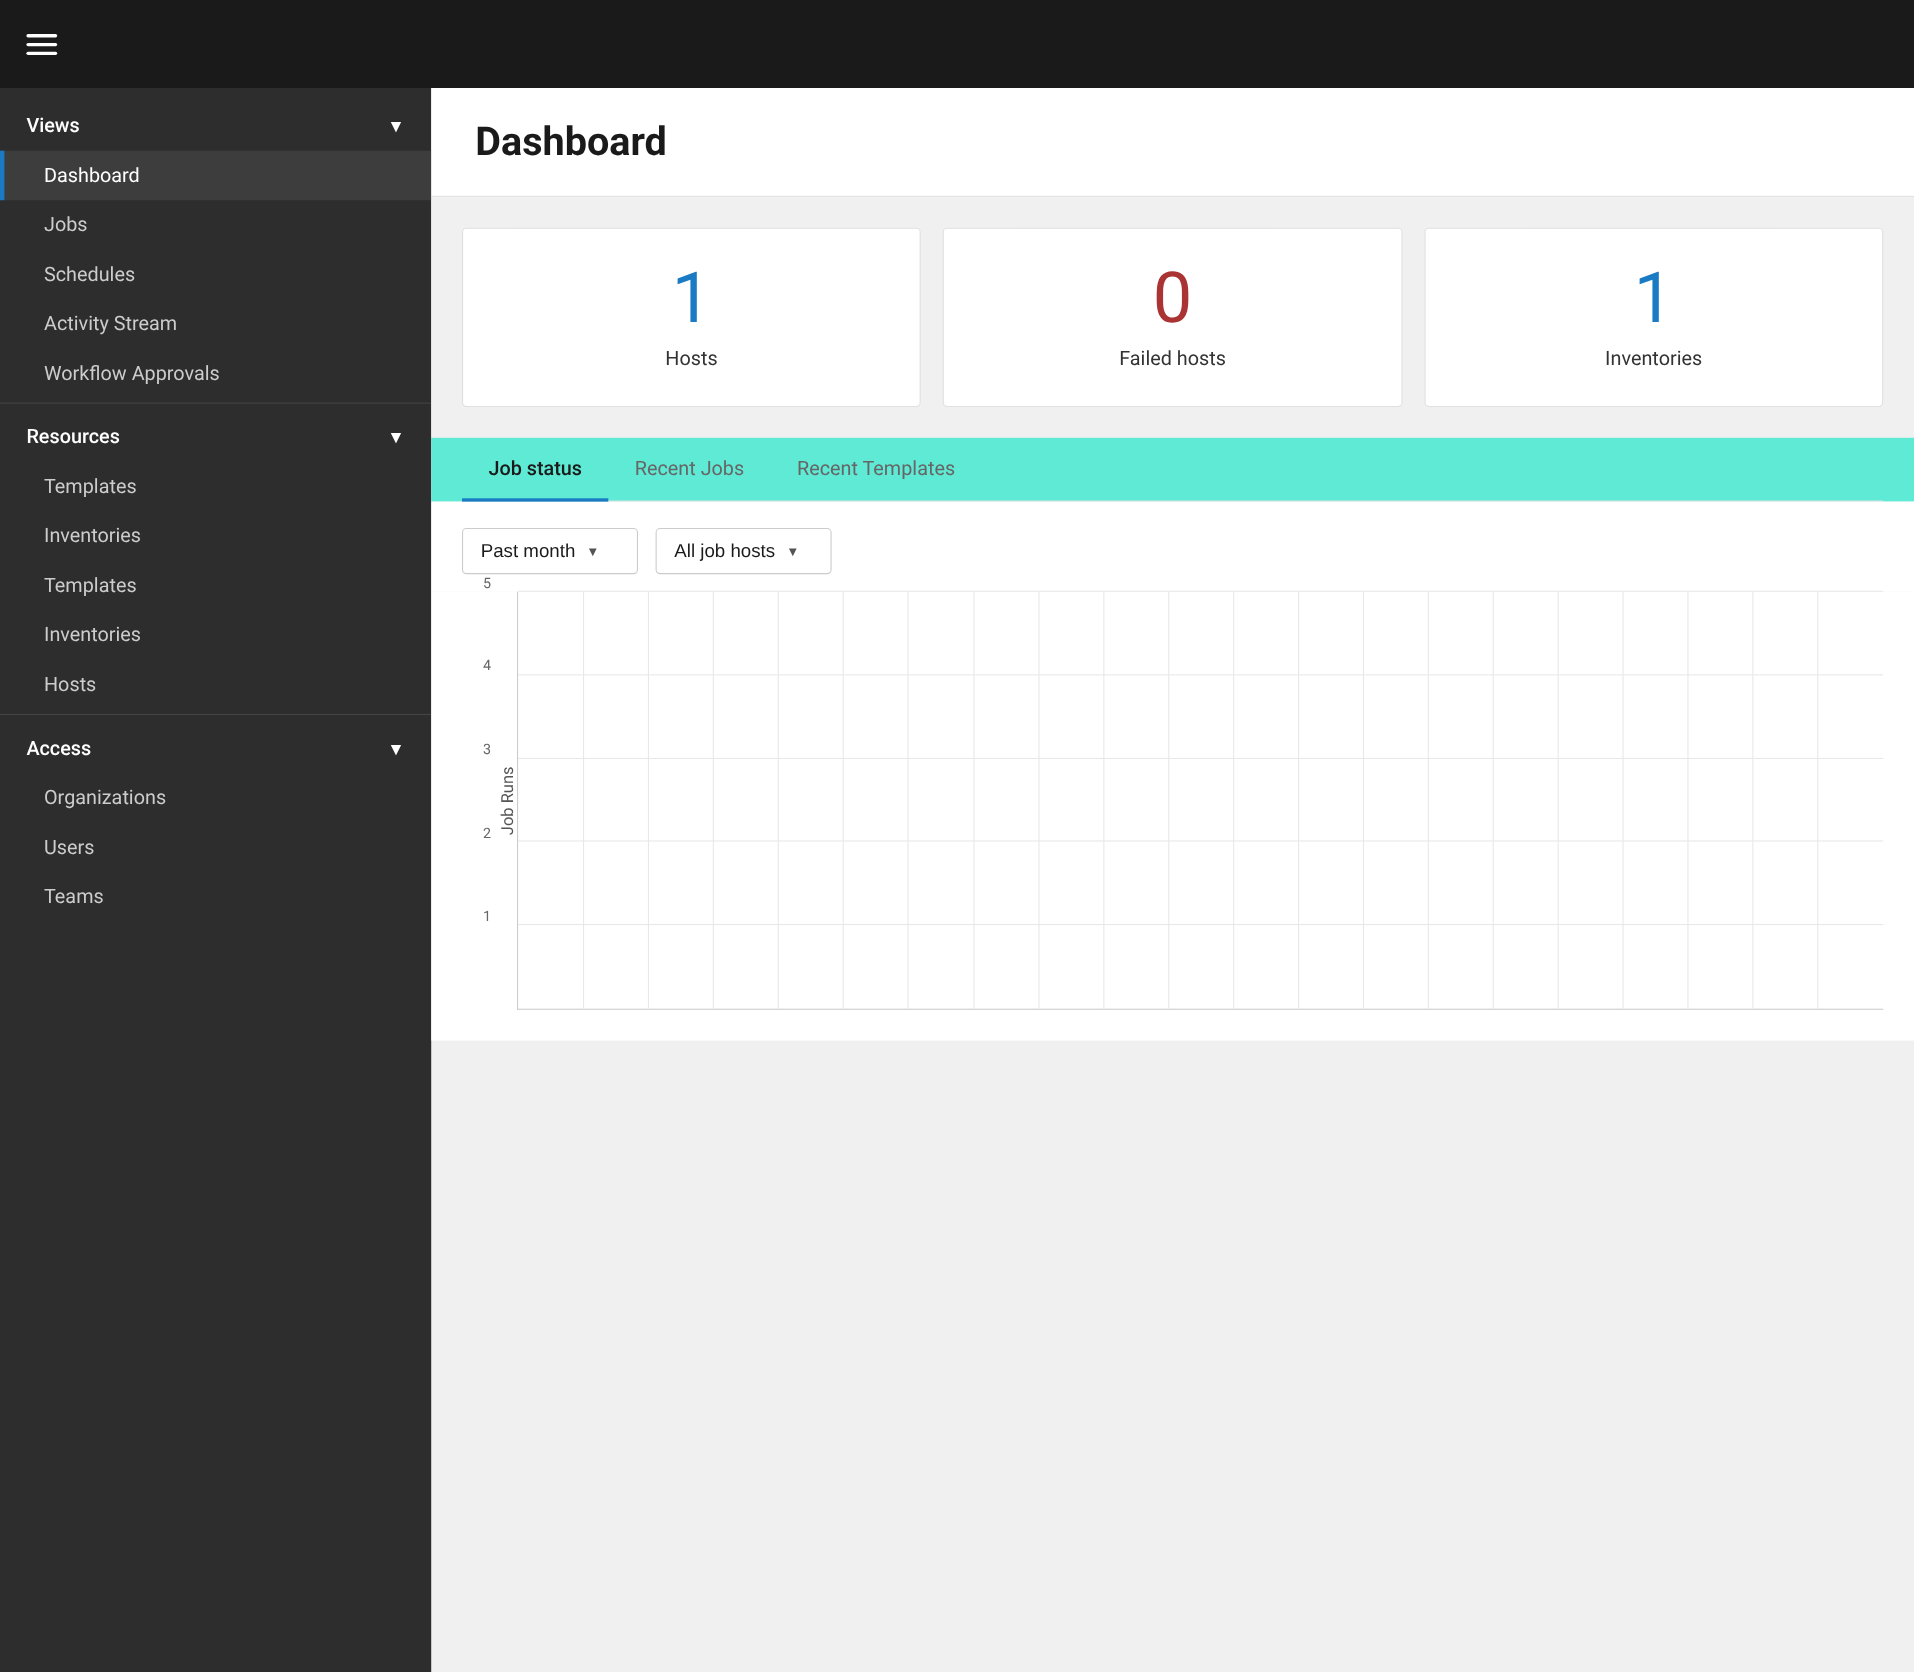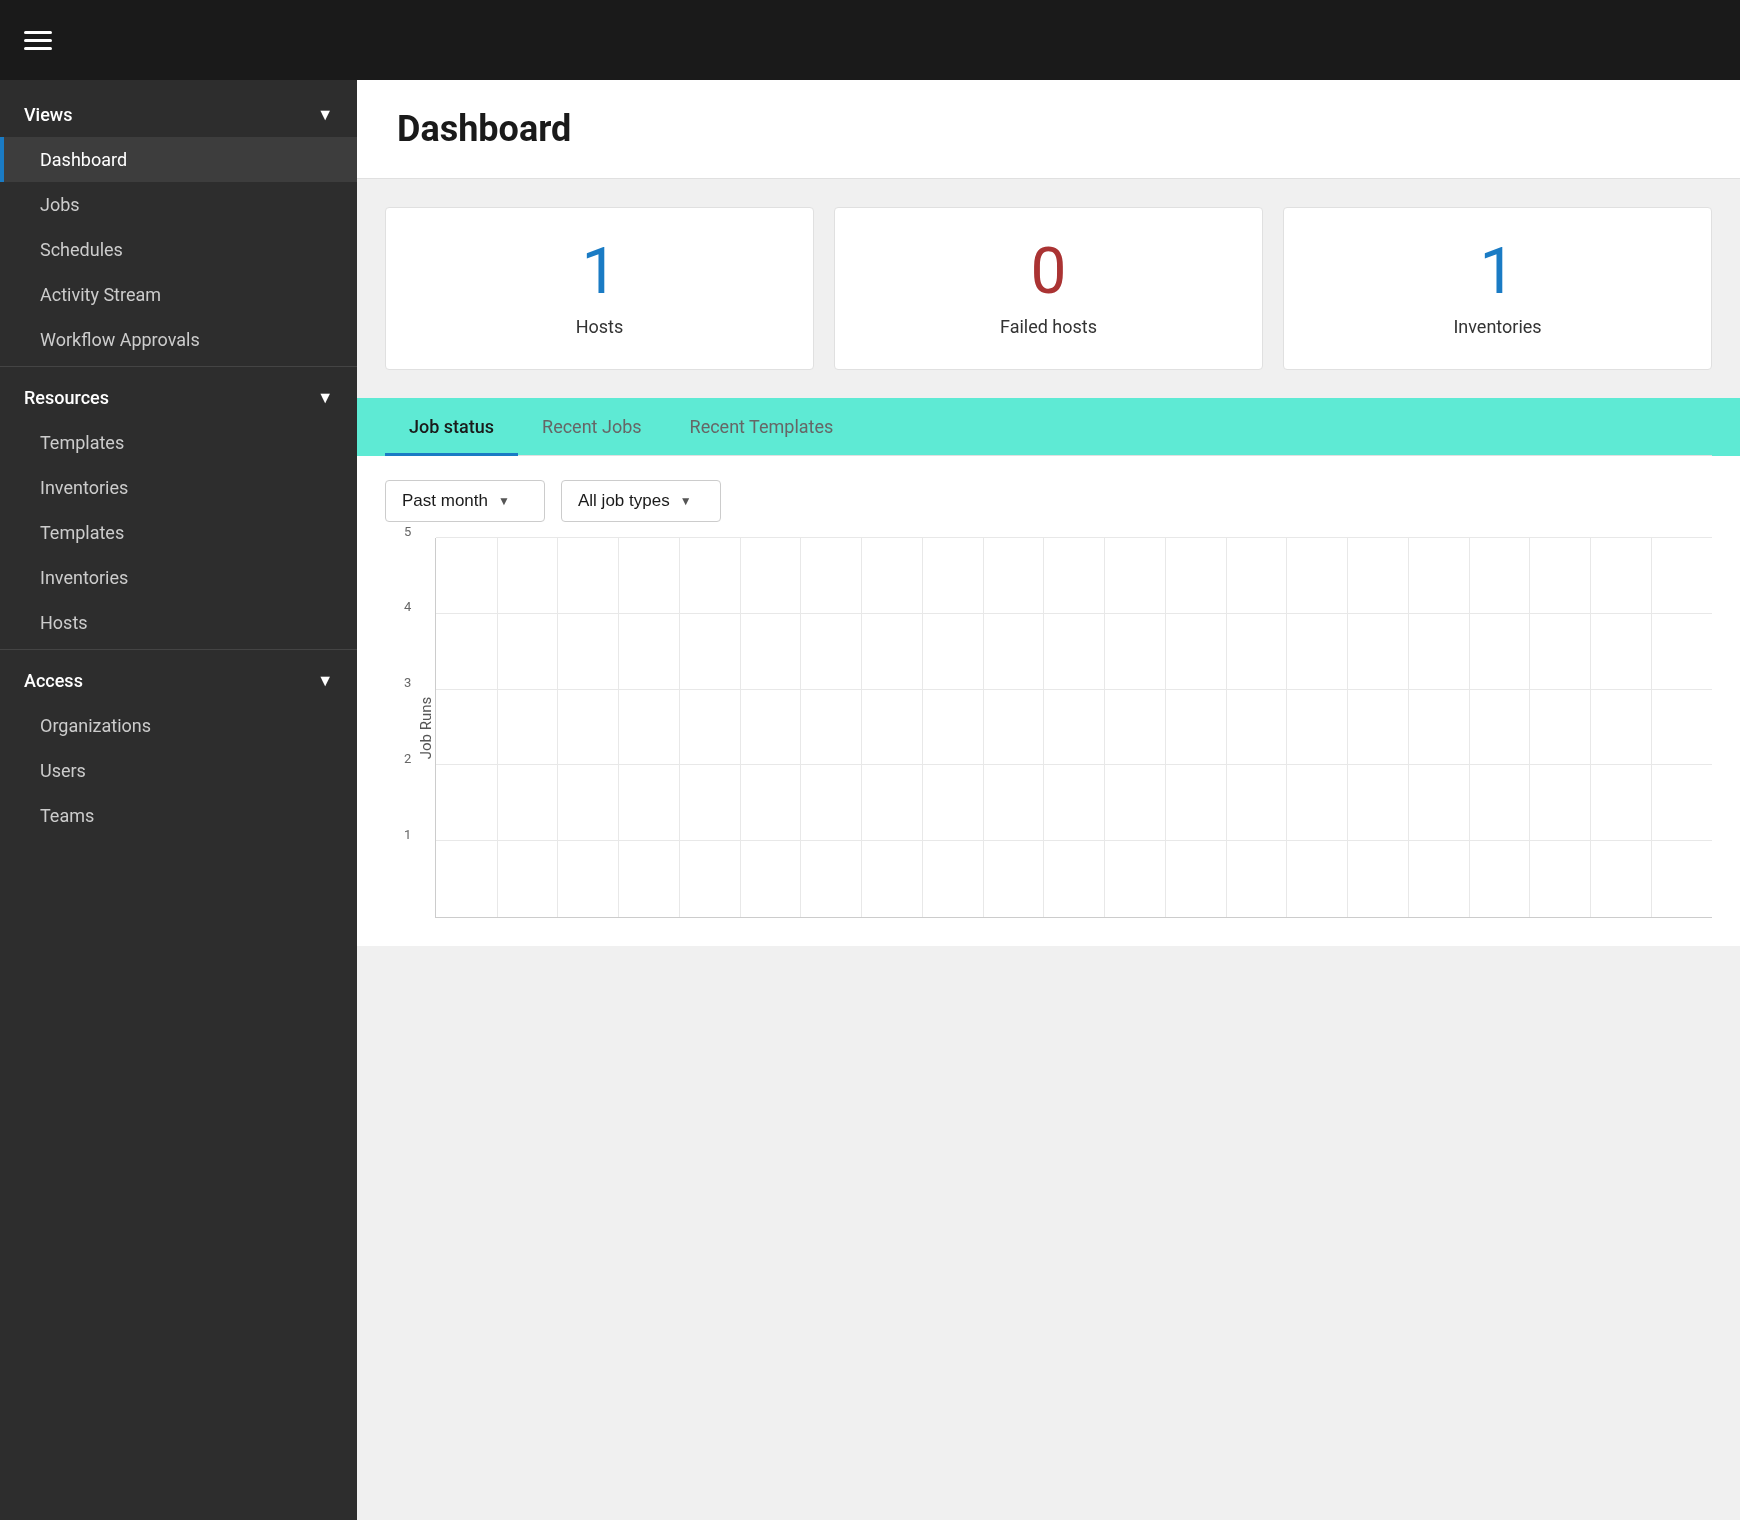--- a/index.html
+++ b/index.html
@@ -38,21 +38,21 @@
 
     
     .main-layout {
       display: flex;
       flex: 1;
       overflow: hidden;
     }
 
     
     .sidebar {
-      width: 357px;
+      width: 392px;
       background: #2d2d2d;
       flex-shrink: 0;
       overflow-y: auto;
       padding-top: 8px;
     }
 
     .sidebar-section {
       margin-bottom: 0;
     }
 
@@ -390,21 +390,21 @@
         </div>
       </div>
     </div>
 
     <div class="chart-controls">
       <button class="dropdown-btn">
         <span>Past month</span>
         <span class="arrow">▼</span>
       </button>
       <button class="dropdown-btn">
-        <span>All job types</span>
+        <span>All job hosts</span>
         <span class="arrow">▼</span>
       </button>
     </div>
 
     <div class="chart-area">
       <div class="chart-wrapper">
         <span class="y-axis-label">Job Runs</span>
         <div class="chart-grid">
 
           <div class="grid-line" style="bottom: 100%; top: auto; position: absolute;">

